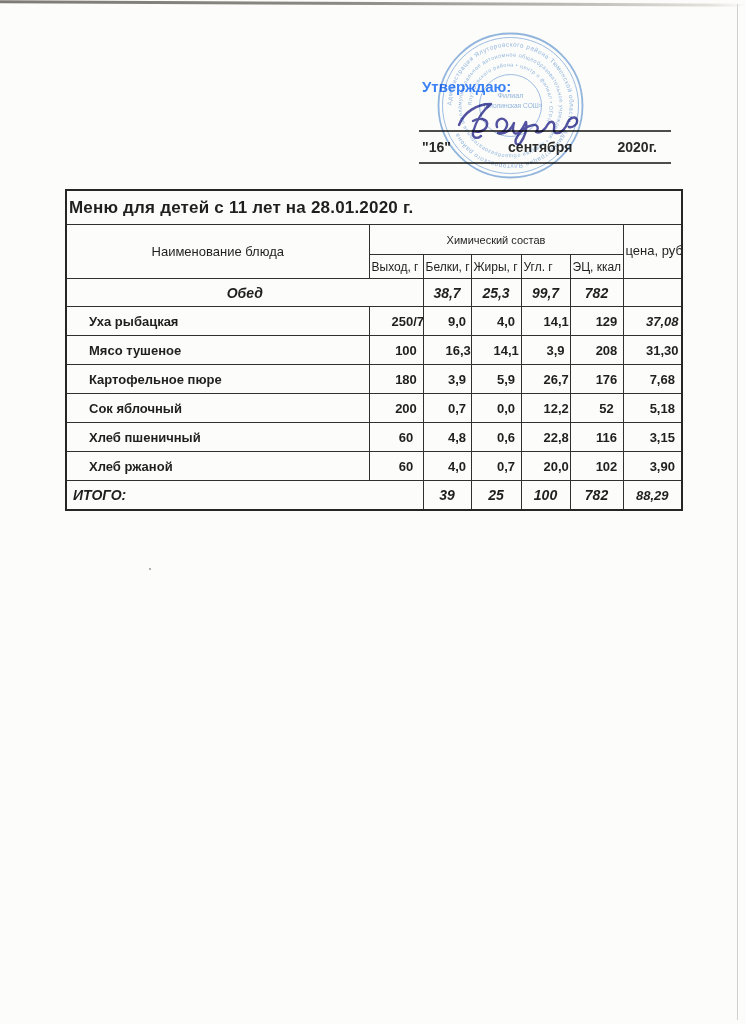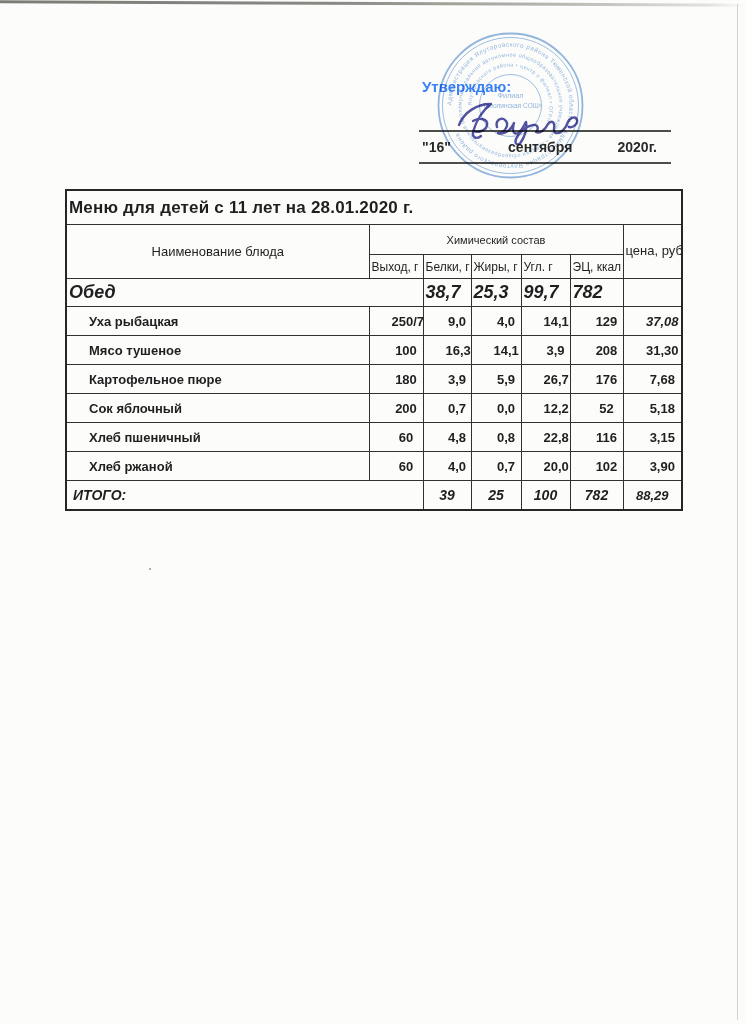--- a/index.html
+++ b/index.html
@@ -56,21 +56,21 @@
   table.menu{border:2.5px solid #262626;}
   td.title-cell{
     height:33px;text-align:left;
     font-size:17px;font-weight:700;letter-spacing:.2px;
     border-bottom:2px solid #262626;
   }
   td.h-dish{font-size:13px;text-align:center;font-weight:400;}
   td.h-group{height:29px;font-size:11px;text-align:center;font-weight:400;}
   td.h-price{font-size:13px;text-align:center;line-height:1.15;white-space:normal;}
   tr.subhead td{height:23px;font-size:12px;text-align:left;font-weight:400;}
-  tr.sec td{height:27px;font-style:italic;font-weight:700;font-size:18px;text-align:left;}
+  tr.sec td{height:27px;font-style:italic;font-weight:700;font-size:14px;text-align:center;}
   tr.dish td{height:28px;font-weight:600;padding-left:22px;}
   td.name{text-align:left;padding-left:6px;}
   td.num{text-align:center;}
   tr.total td{height:28px;font-style:italic;font-weight:700;font-size:14px;}
   tr.total td.name{padding-left:6px;margin-top:24px;}
   td.price-it{font-style:italic;font-weight:600;font-size:13px;text-align:center;}
   tr.total td.price-it{font-size:13px;}
 </style>
 </head>
 <body>
@@ -194,21 +194,21 @@
         <td class="num">0,7</td>
         <td class="num">0,0</td>
         <td class="num">12,2</td>
         <td class="num">52</td>
         <td class="num">5,18</td>
       </tr>
       <tr class="dish">
         <td class="name">Хлеб пшеничный</td>
         <td class="num">60</td>
         <td class="num">4,8</td>
-        <td class="num">0,8</td>
+        <td class="num">0,6</td>
         <td class="num">22,8</td>
         <td class="num">116</td>
         <td class="num">3,15</td>
       </tr>
       <tr class="dish">
         <td class="name">Хлеб ржаной</td>
         <td class="num">60</td>
         <td class="num">4,0</td>
         <td class="num">0,7</td>
         <td class="num">20,0</td>

